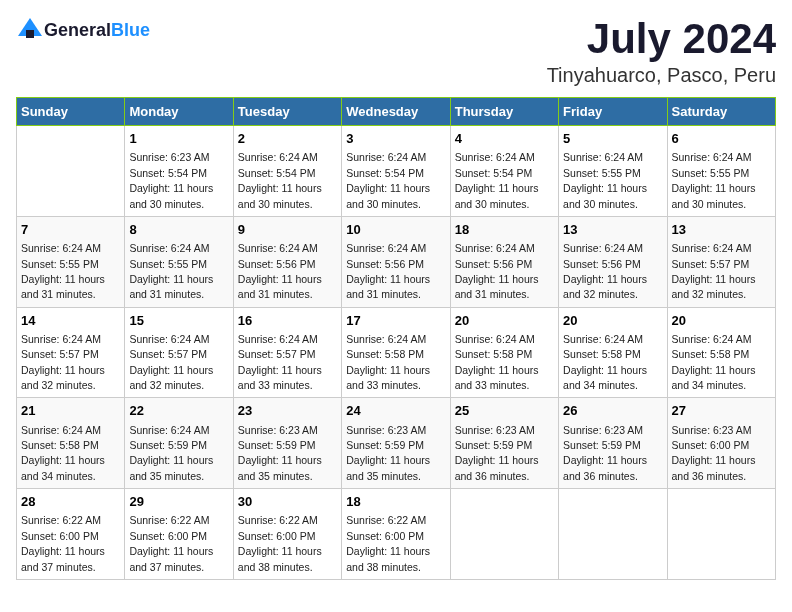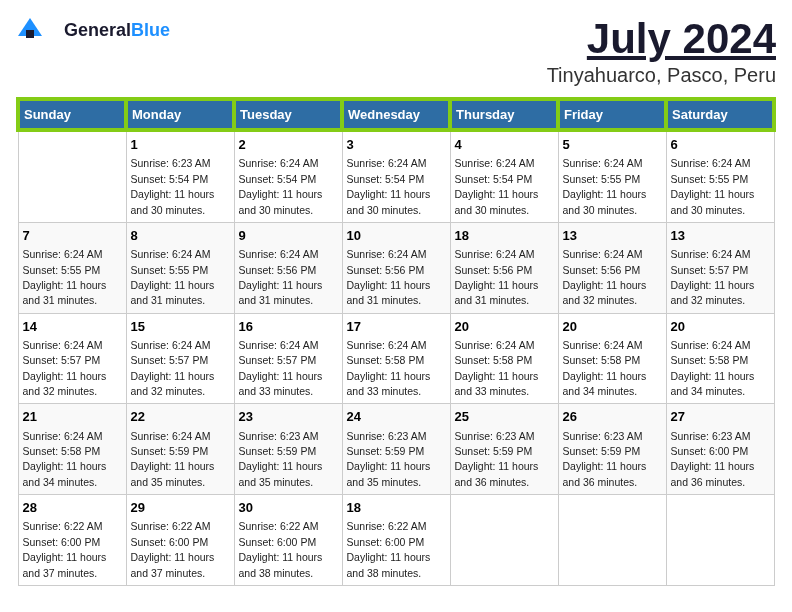--- a/index.html
+++ b/index.html
@@ -12,21 +12,21 @@
     }
     .header-area {
       display: flex;
       justify-content: space-between;
       align-items: flex-start;
       margin-bottom: 10px;
     }
     .logo {
       display: flex;
       align-items: center;
-      gap: 20px;
+      gap: 0;
       text-align: center;
     }
     .logo-text-general {
       font-size: 18px;
       font-weight: bold;
       color: #1a1a2e;
     }
     .logo-text-blue {
       font-size: 18px;
       font-weight: bold;
@@ -37,40 +37,39 @@
       height: 28px;
     }
     .title-area {
       text-align: right;
     }
     .main-title {
       font-size: 42px;
       font-weight: bold;
       color: #1a1a2e;
       line-height: 1.1;
-      text-decoration: underline;
     }
     .subtitle {
       font-size: 20px;
       color: #333;
       margin-top: 2px;
     }
     table {
       width: 100%;
       border-collapse: collapse;
       font-size: 11px;
     }
     thead tr th {
       background-color: #2e6da4;
       color: #fff;
       padding: 6px 4px;
       text-align: left;
       font-size: 13px;
       font-weight: bold;
-      border: 4px solid #84cc16;
+      border: 1px solid #84cc16;
     }
     tbody tr {
       border: 1px solid #ccc;
     }
     tbody td {
       vertical-align: top;
       padding: 4px 4px;
       border: 1px solid #ccc;
       background: #fff;
       line-height: 1.4;

